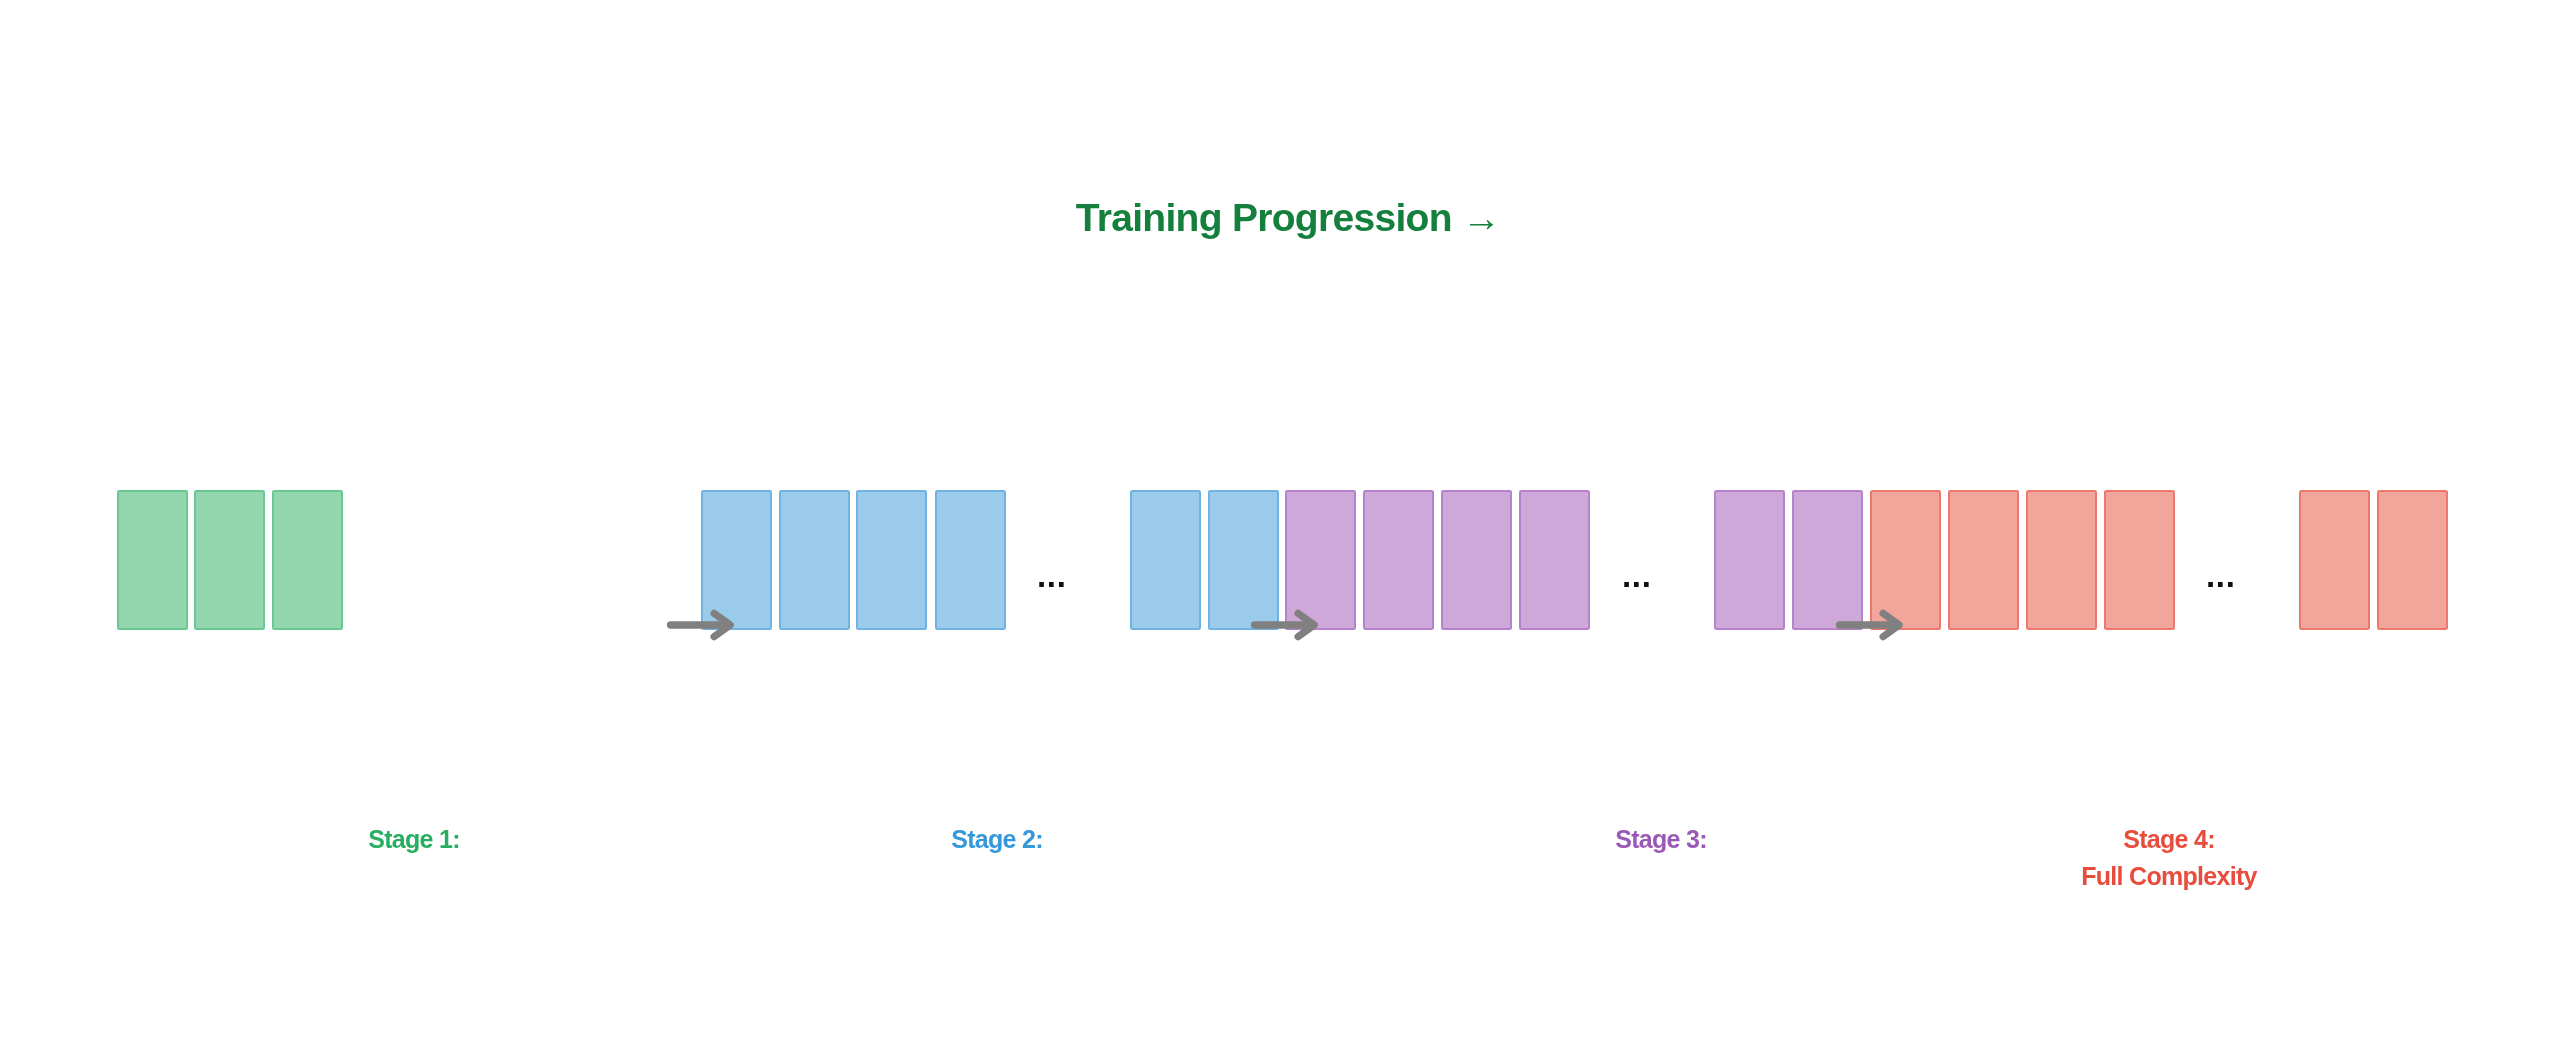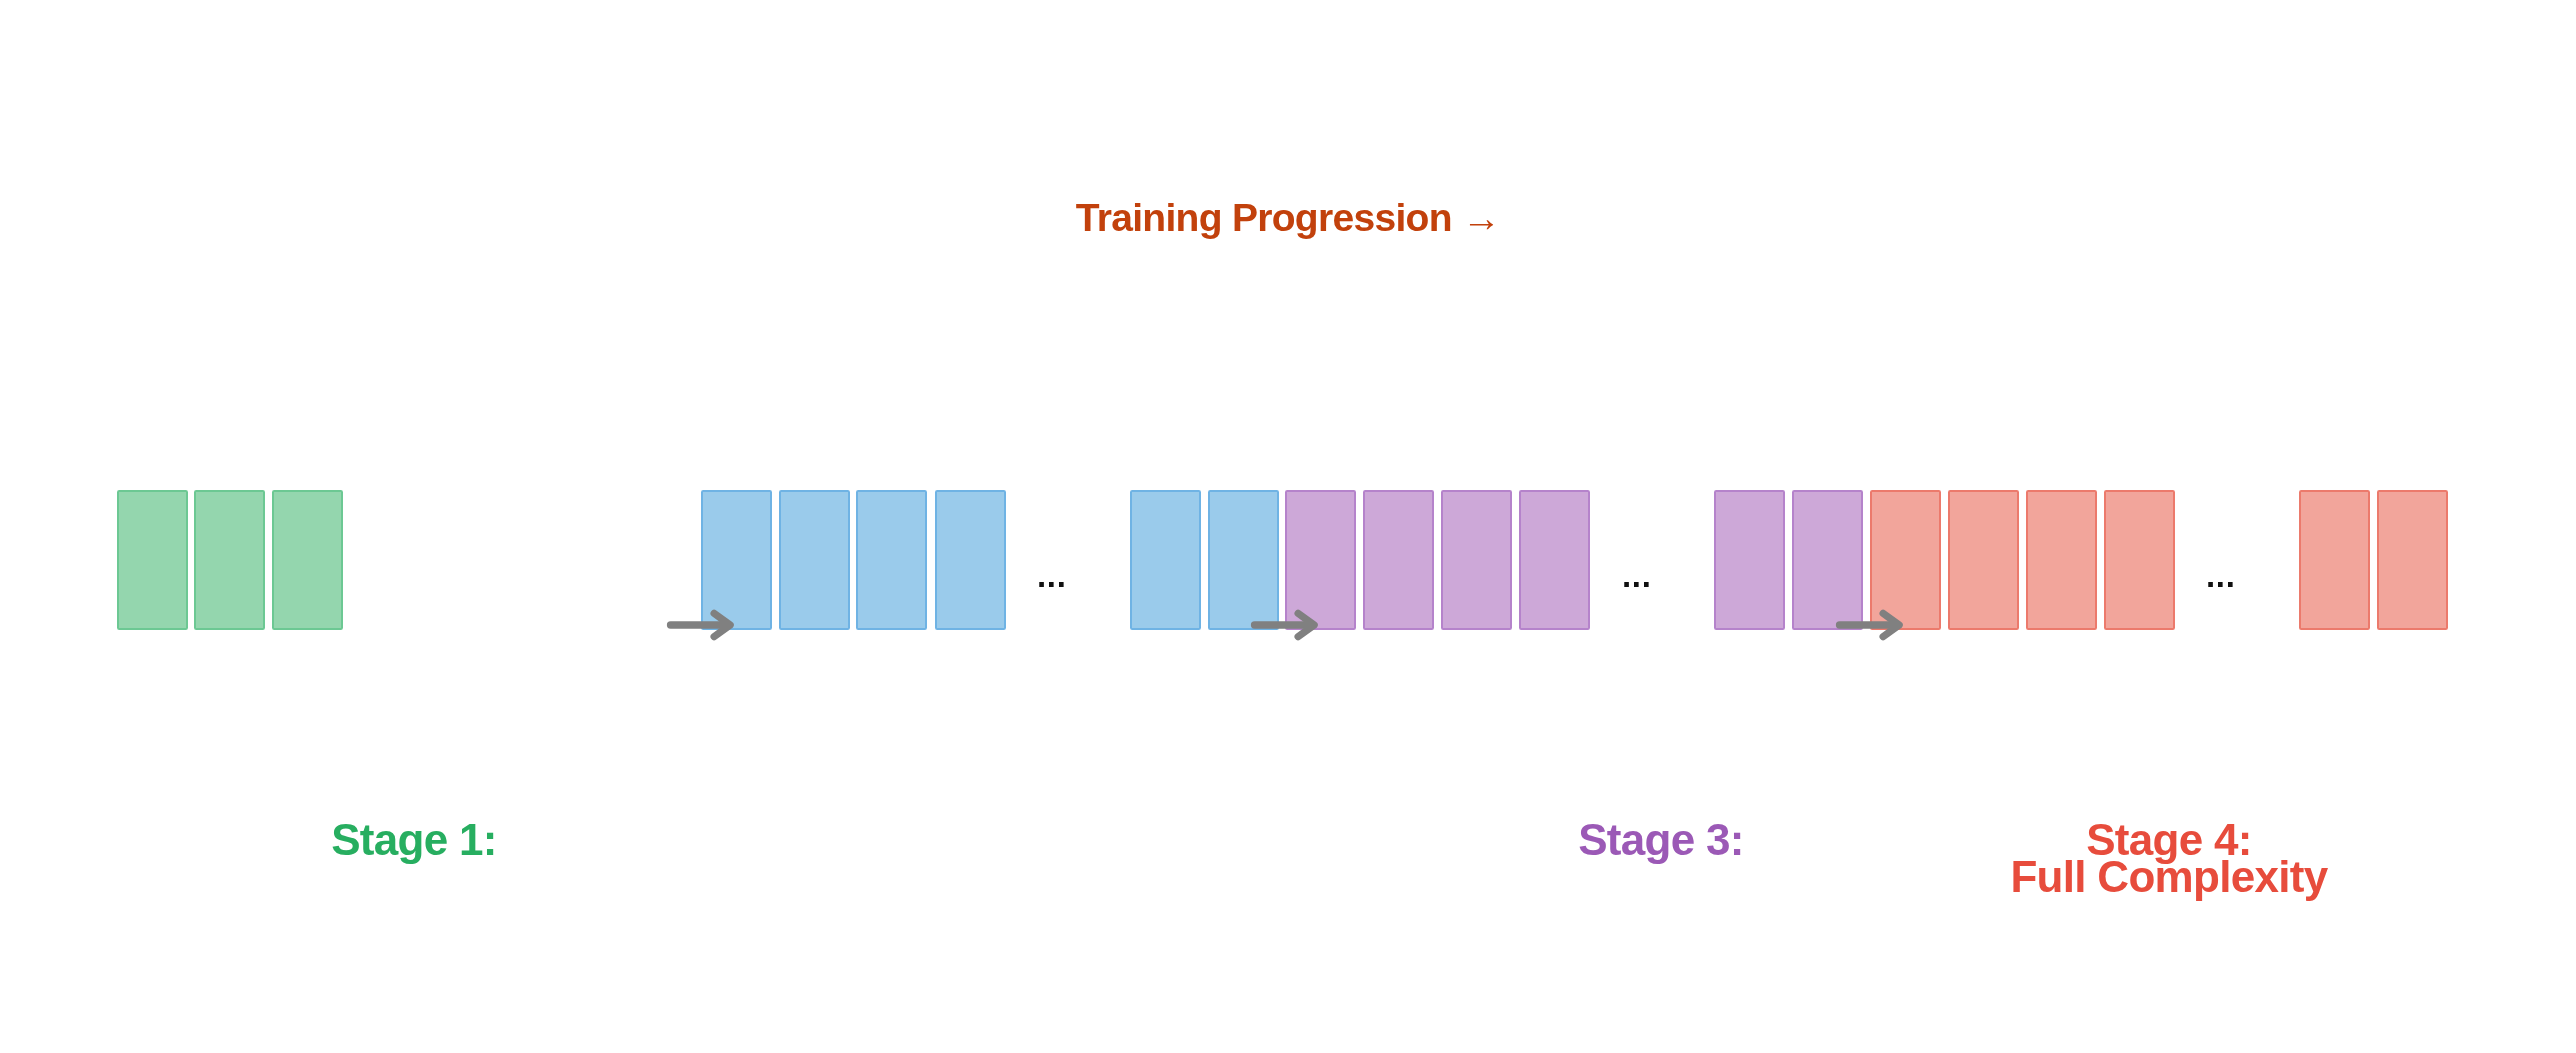--- a/index.html
+++ b/index.html
@@ -1,21 +1,21 @@
 <!DOCTYPE html>
 <html style="font-size:11.6px"><head>
 <meta charset="utf-8">
 <style>
   html, body { margin:0; padding:0; background:#ffffff; }
   body { width:2576px; height:1053px; position:relative; overflow:hidden; font-family:"Liberation Sans", sans-serif; }
-  .title { position:absolute; left:0; width:2576px; top:196px; text-align:center; font-size:39px; font-weight:bold; color:#c2410c; letter-spacing:-0.7px; }
+  .title { position:absolute; left:0; width:2576px; top:196px; text-align:center; font-size:39px; font-weight:bold; color:#15803d; letter-spacing:-0.7px; }
   .block { position:absolute; top:490px; width:71px; height:140px; box-sizing:border-box; border-radius:2.2px; border:2.9px solid; }
   .dots { position:absolute; top:557px; font-size:33px; font-weight:bold; color:#111; letter-spacing:0.7px; }
   .arrow { position:absolute; }
-  .label { position:absolute; top:821px; width:508px; text-align:center; font-size:44px; font-weight:bold; line-height:37px; letter-spacing:-0.7px; }
+  .label { position:absolute; top:821px; width:508px; text-align:center; font-size:25px; font-weight:bold; line-height:37px; letter-spacing:-0.7px; }
 </style>
 </head>
 <body>
 
 <div class="title">Training Progression →</div>
 
 <div>
 
   <div class="block green" style="left: 117px; background: rgb(148, 214, 174); border-color: rgb(108, 200, 147);"></div>
   <div class="block green" style="left: 194px; background: rgb(148, 214, 174); border-color: rgb(108, 200, 147);"></div>
@@ -56,20 +56,21 @@
   <svg class="arrow" style="left:1835px;top:609px" width="73" height="32" viewBox="0 0 100 44">
     <line x1="6" y1="22" x2="86" y2="22" stroke="#808080" stroke-width="10" stroke-linecap="round"></line>
     <polyline points="66,6 88,22 66,38" fill="none" stroke="#808080" stroke-width="10" stroke-linecap="round" stroke-linejoin="round"></polyline>
   </svg>
 </div>
 
 <div class="label" style="left:160px;color:#27ae60">
   <div>Stage 1:</div>
 </div>
 <div class="label" style="left:743px;color:#3498db">
+  <div>Stage 2:</div>
 </div>
 <div class="label" style="left:1407px;color:#9b59b6">
   <div>Stage 3:</div>
 </div>
 <div class="label" style="left:1915px;color:#e74c3c">
   <div>Stage 4:</div>
   <div>Full Complexity</div>
 </div>
 
 

